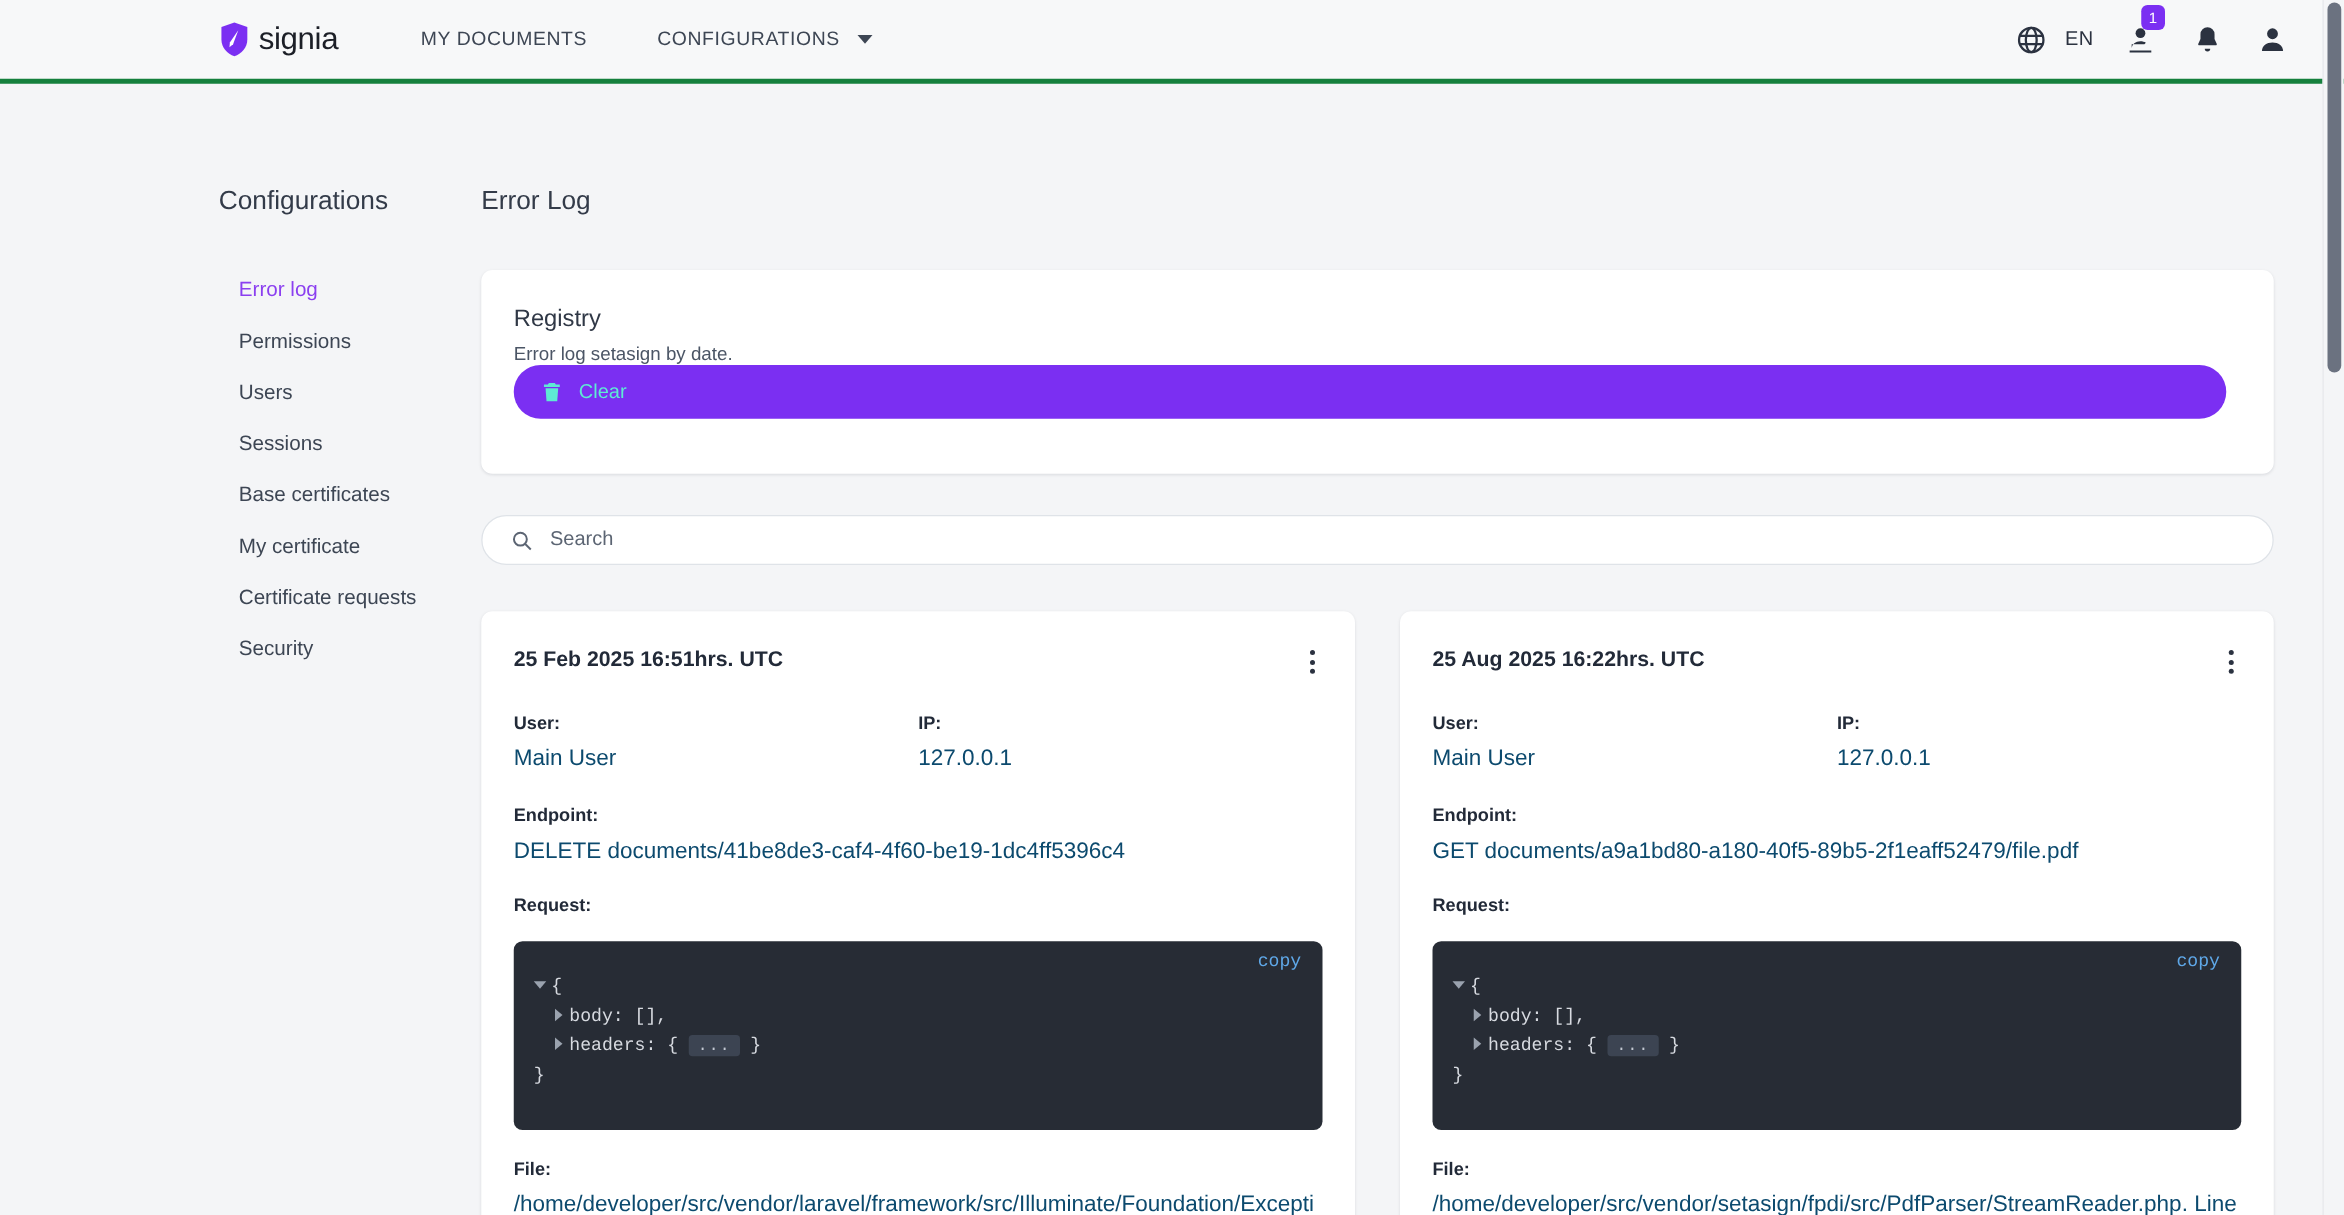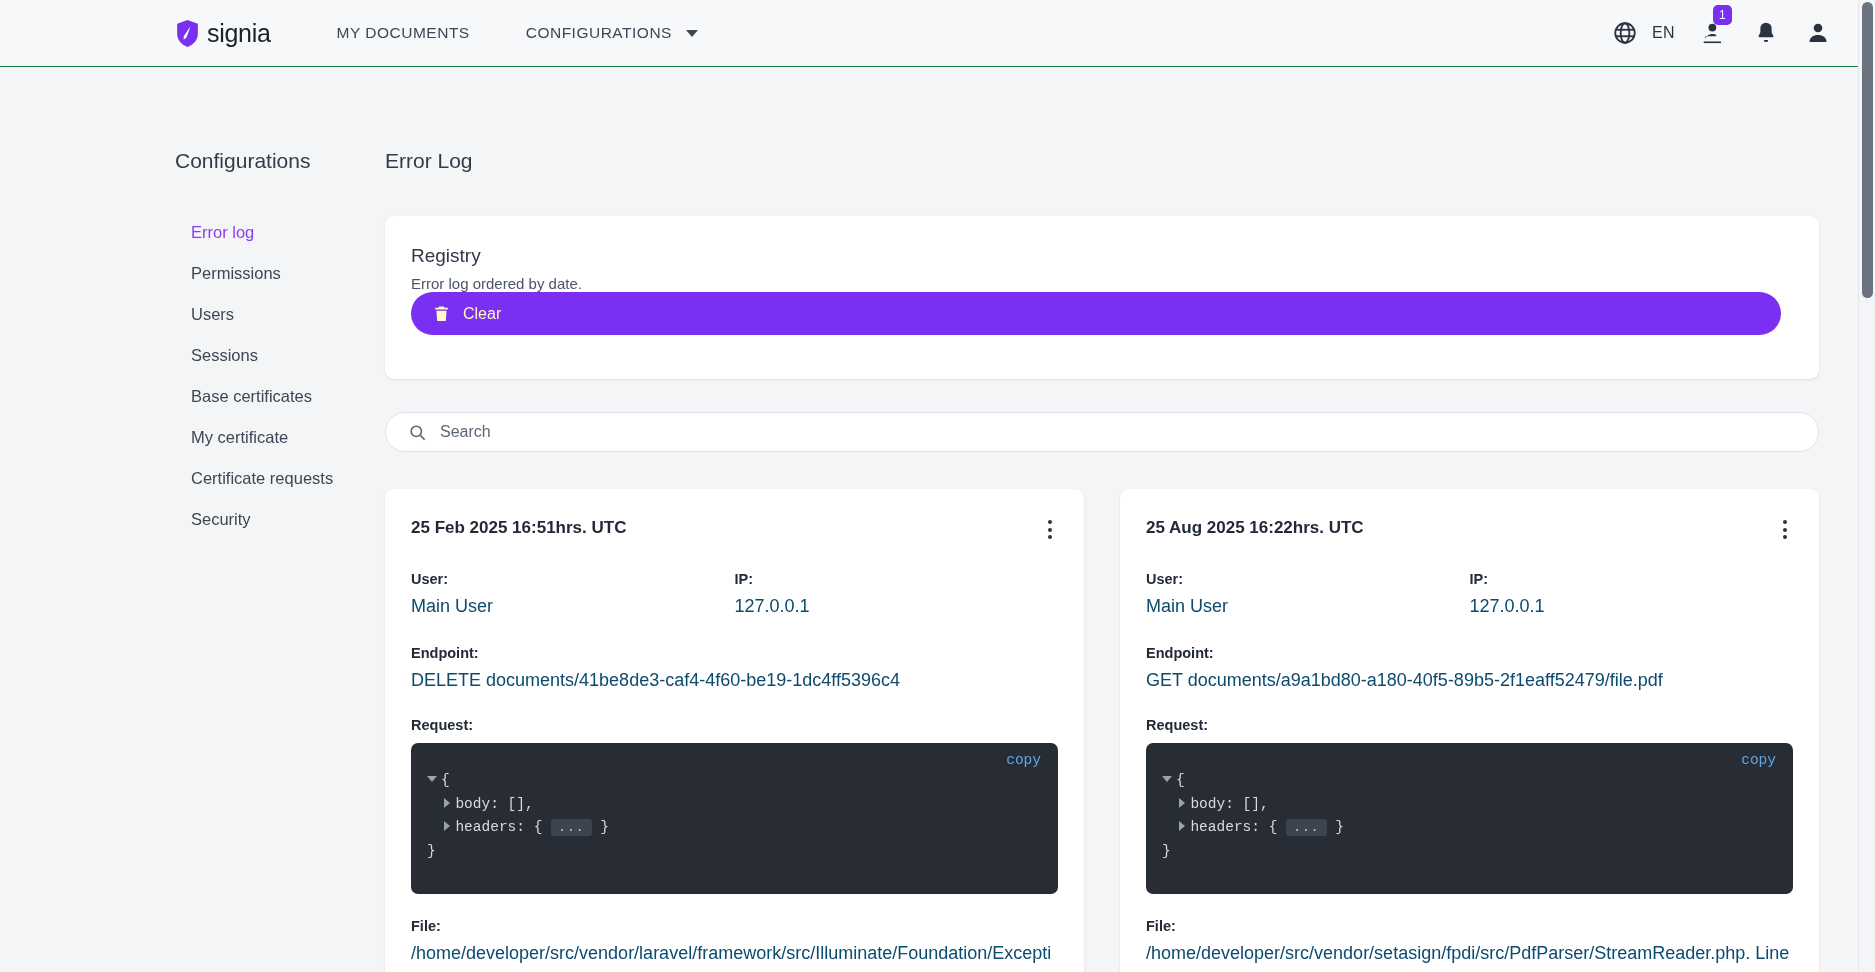--- a/index.html
+++ b/index.html
@@ -7,21 +7,21 @@
     width: 1875px; height: 972px;
     font-family: "Liberation Sans", sans-serif;
     background: #f4f5f7;
     overflow: hidden;
   }
   .page { position: relative; width: 1875px; height: 972px; background: #f4f5f7; }
 
   
   .topbar {
     height: 67px; background: #f7f8f9;
-    border-bottom: 1px solid #15803d;
+    border-bottom: 4px solid #15803d;
     display: flex; align-items: center;
     padding: 0 34px 0 175px;
     position: relative;
   }
   .brand { display: flex; align-items: center; gap: 7px; }
   .brand-mark { width: 25px; height: 29px; display: block; }
   .brand-name {
     font-size: 25px; color: #1c1f27; letter-spacing: -0.3px;
     font-weight: 400;
   }
@@ -73,21 +73,21 @@
     background: #fff; border-radius: 9px;
     box-shadow: 0 1px 3px rgba(16,24,40,.07), 0 1px 2px rgba(16,24,40,.04);
   }
   .registry {
     display: flex; justify-content: space-between;
     padding: 29px 38px 44px 26px; margin-bottom: 33px; flex-direction: column;
   }
   .registry h2 { font-size: 19px; color: #303846; font-weight: 400; margin-bottom: 8px; }
   .registry p { font-size: 15px; color: #4b5565; font-weight: 400; }
   .clear-btn {
-    background: #7b2ff2; color: #fef9c3; border: none; border-radius: 24px;
+    background: #7b2ff2; color: #5eead4; border: none; border-radius: 24px;
     padding: 12px 26px 12px 21px; display: flex; align-items: center; gap: 12px;
     font-size: 16px; cursor: pointer; font-family: inherit;
   }
   .clear-btn svg { width: 19px; height: 19px; }
 
   .search-wrap {
     background: #fff; border: 1px solid #dfe3e8; border-radius: 26px;
     height: 40px; display: flex; align-items: center; gap: 13px;
     padding: 0 22px; margin-bottom: 37px;
   }
@@ -109,21 +109,21 @@
   .kebab i { width: 4px; height: 4px; border-radius: 50%; background: #2b3240; display: block; }
 
   .meta-row { display: flex; margin-bottom: 26px; }
   .meta-col { width: 50%; }
   .lbl { font-size: 14.5px; color: #222a38; font-weight: bold; margin-bottom: 6px; }
   .val { font-size: 18px; color: #0c4a6e; word-break: break-all; line-height: 1.45; }
   .block { margin-bottom: 24px; }
 
   .code {
     background: #272c35; border-radius: 7px; padding: 11px 16px 31px 16px;
-    position: relative; min-height: 145px; margin-top: 10px;
+    position: relative; min-height: 145px; margin-top: 20px;
   }
   .copy {
     position: absolute; top: 9px; right: 17px; color: #5fa8e8;
     font-size: 14.5px; cursor: pointer;
     font-family: "Liberation Mono", monospace;
   }
   .code pre {
     font-family: Liberation Mono, monospace; font-size: 14.5px;
     color: #d7dae0; line-height: 1.62; margin-top: 15px;
   }
@@ -226,21 +226,21 @@
         <div class="side-item"><span>Security</span></div>
       </div>
     </div>
 
     <div class="main">
       <div class="page-title">Error Log</div>
 
       <div class="card registry">
         <div>
           <h2>Registry</h2>
-          <p>Error log ordered by date.</p>
+          <p>Error log setasign by date.</p>
         </div>
         <button class="clear-btn">
           <svg viewBox="0 0 24 24" fill="currentColor">
             <path d="M9 3h6l1 1.6h4V7H4V4.6h4z"></path>
             <path d="M5.6 8.4h12.8l-1 13.1H6.6z"></path>
           </svg>
           <span>Clear</span>
         </button>
       </div>
 

